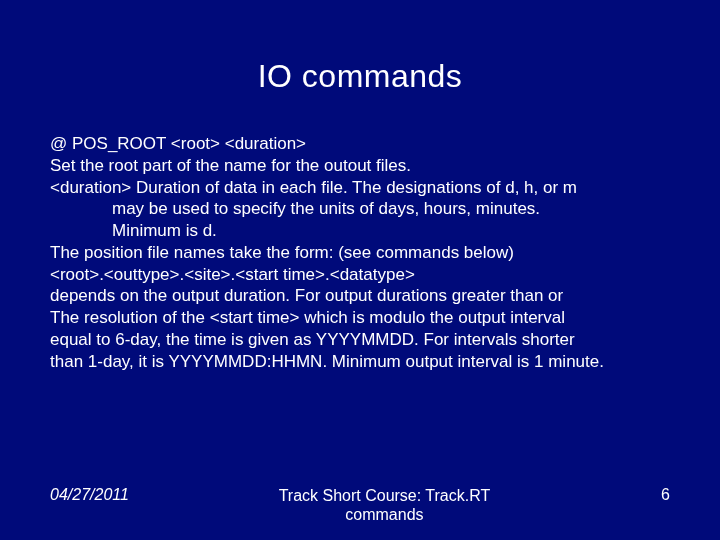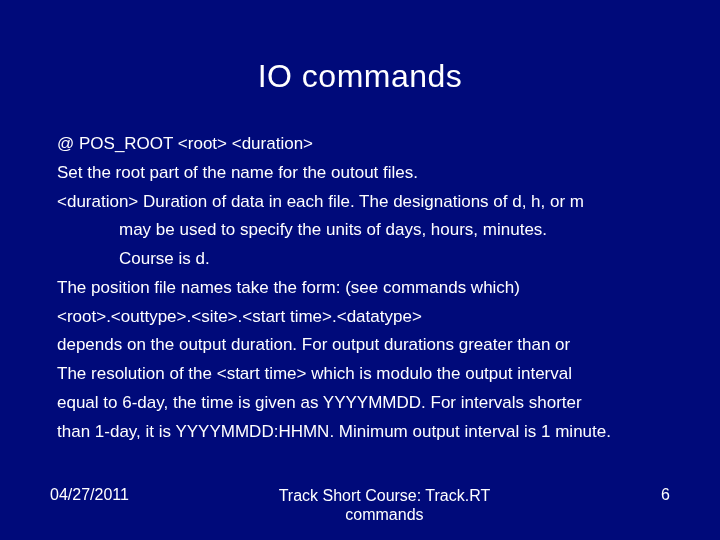--- a/index.html
+++ b/index.html
@@ -23,54 +23,54 @@
     font-weight: 400;
     margin-top: 28px;
     margin-bottom: 38px;
     letter-spacing: 0.5px;
   }
   .body-text {
     font-size: 17px;
     line-height: 1.28;
     font-weight: 400;
   }
-  .body-text p { margin: 7px; }
+  .body-text p { margin: 0; }
   .indent { padding-left: 62px; }
   .footer {
     position: absolute;
     bottom: 16px;
     left: 0;
     width: 720px;
     padding: 0 50px;
     font-size: 16px;
     display: flex;
     align-items: flex-start;
   }
-  .footer-left { flex: 0 0 auto; }
+  .footer-left { flex: 0 0 auto; font-style: italic; }
   .footer-center {
     flex: 1 1 auto;
     text-align: center;
     line-height: 1.2;
   }
   .footer-right { flex: 0 0 auto; text-align: right; min-width: 30px; }
 </style>
 </head>
 <body>
 
 <div class="slide">
 
   <h1 class="title">IO commands</h1>
 
   <div class="body-text">
     <p>@ POS_ROOT &lt;root&gt; &lt;duration&gt;</p>
     <p>Set the root part of the name for the outout files.</p>
     <p>&lt;duration&gt; Duration of data in each file.  The designations of d, h, or m</p>
     <p class="indent">may be used to specify the units of days, hours, minutes.</p>
-    <p class="indent">Course is d.</p>
-    <p>The position file names take the form: (see commands which)</p>
+    <p class="indent">Minimum is d.</p>
+    <p>The position file names take the form: (see commands below)</p>
     <p>&lt;root&gt;.&lt;outtype&gt;.&lt;site&gt;.&lt;start time&gt;.&lt;datatype&gt;</p>
     <p>depends on the output duration.  For output durations greater than or</p>
     <p>The resolution of the &lt;start time&gt; which is modulo the output interval</p>
     <p>equal to 6-day, the time is given as YYYYMMDD.  For intervals shorter</p>
     <p>than 1-day, it is YYYYMMDD:HHMN.  Minimum output interval is 1 minute.</p>
   </div>
 
   <div class="footer">
     <div class="footer-left">04/27/2011</div>
     <div class="footer-center">

